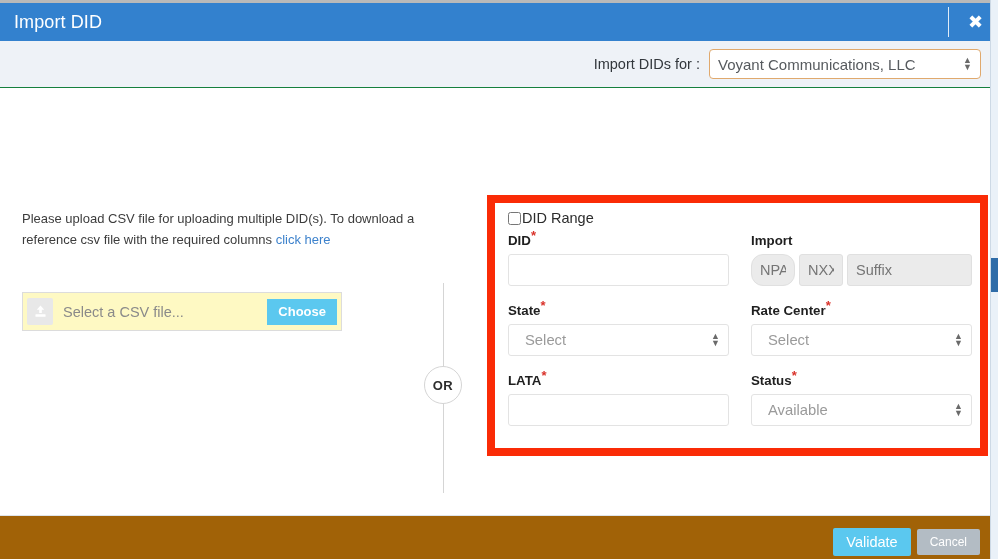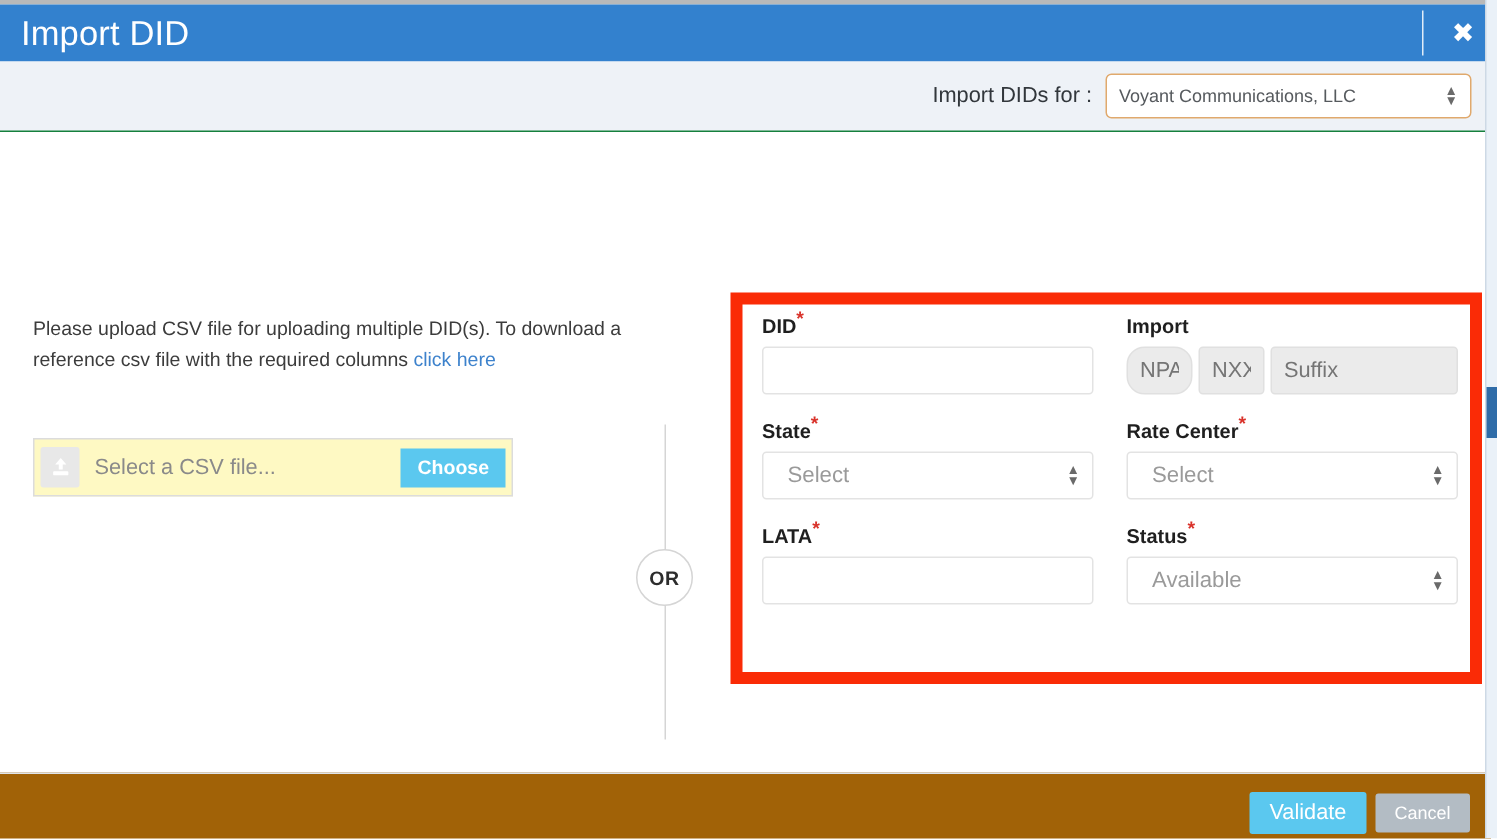--- a/index.html
+++ b/index.html
@@ -29,21 +29,21 @@
     top: 3px;
     width: 994px;
     height: 38px;
     background: #3381ce;
     display: flex;
     align-items: center;
     box-sizing: border-box;
   }
   .modal-title {
     color: #ffffff;
-    font-size: 23px;
+    font-size: 18px;
     padding-left: 14px;
     letter-spacing: .1px;
     line-height: 38px;
     text-align: right;
   }
   .header-divider {
     position: absolute;
     right: 45px;
     top: 4px;
     width: 1px;
@@ -81,26 +81,26 @@
     align-items: center;
     justify-content: flex-end;
     padding-right: 13px;
   }
   .subheader-label {
     font-size: 14.5px;
     color: #32373c;
     margin-right: 9px;
   }
   .account-select {
-    width: 244px;
+    width: 272px;
     height: 30px;
     border: 1px solid #e0a96d;
     border-radius: 4px;
     background: #ffffff;
-    font-size: 12px;
+    font-size: 15px;
     color: #565a5e;
     padding: 0 8px;
     box-sizing: border-box;
     font-family: "Liberation Sans", "DejaVu Sans", sans-serif;
     appearance: none;
     -webkit-appearance: none;
     position: relative;
   }
   .select-wrap {
     position: relative;
@@ -426,20 +426,24 @@
         <span class="file-placeholder">Select a CSV file...</span>
         <button class="choose-btn">Choose</button>
       </div>
     </div>
 
     <div class="or-line"></div>
     <div class="or-circle">OR</div>
 
     <div class="right-form">
 
+      <div class="range-check-row">
+        <input type="checkbox" style="">
+        <span class="range-check-label">DID Range</span>
+      </div>
 
       <div class="form-row">
         <div class="form-col">
           <label class="field-label"><span>DID</span><span class="req">*</span></label>
           <input class="txt-input" type="text" value="" style="">
         </div>
         <div class="form-col right">
           <label class="field-label"><span>Import</span></label>
           <div class="range-group">
             <input class="range-in range-npa" type="text" disabled="" placeholder="NPA" style="">

